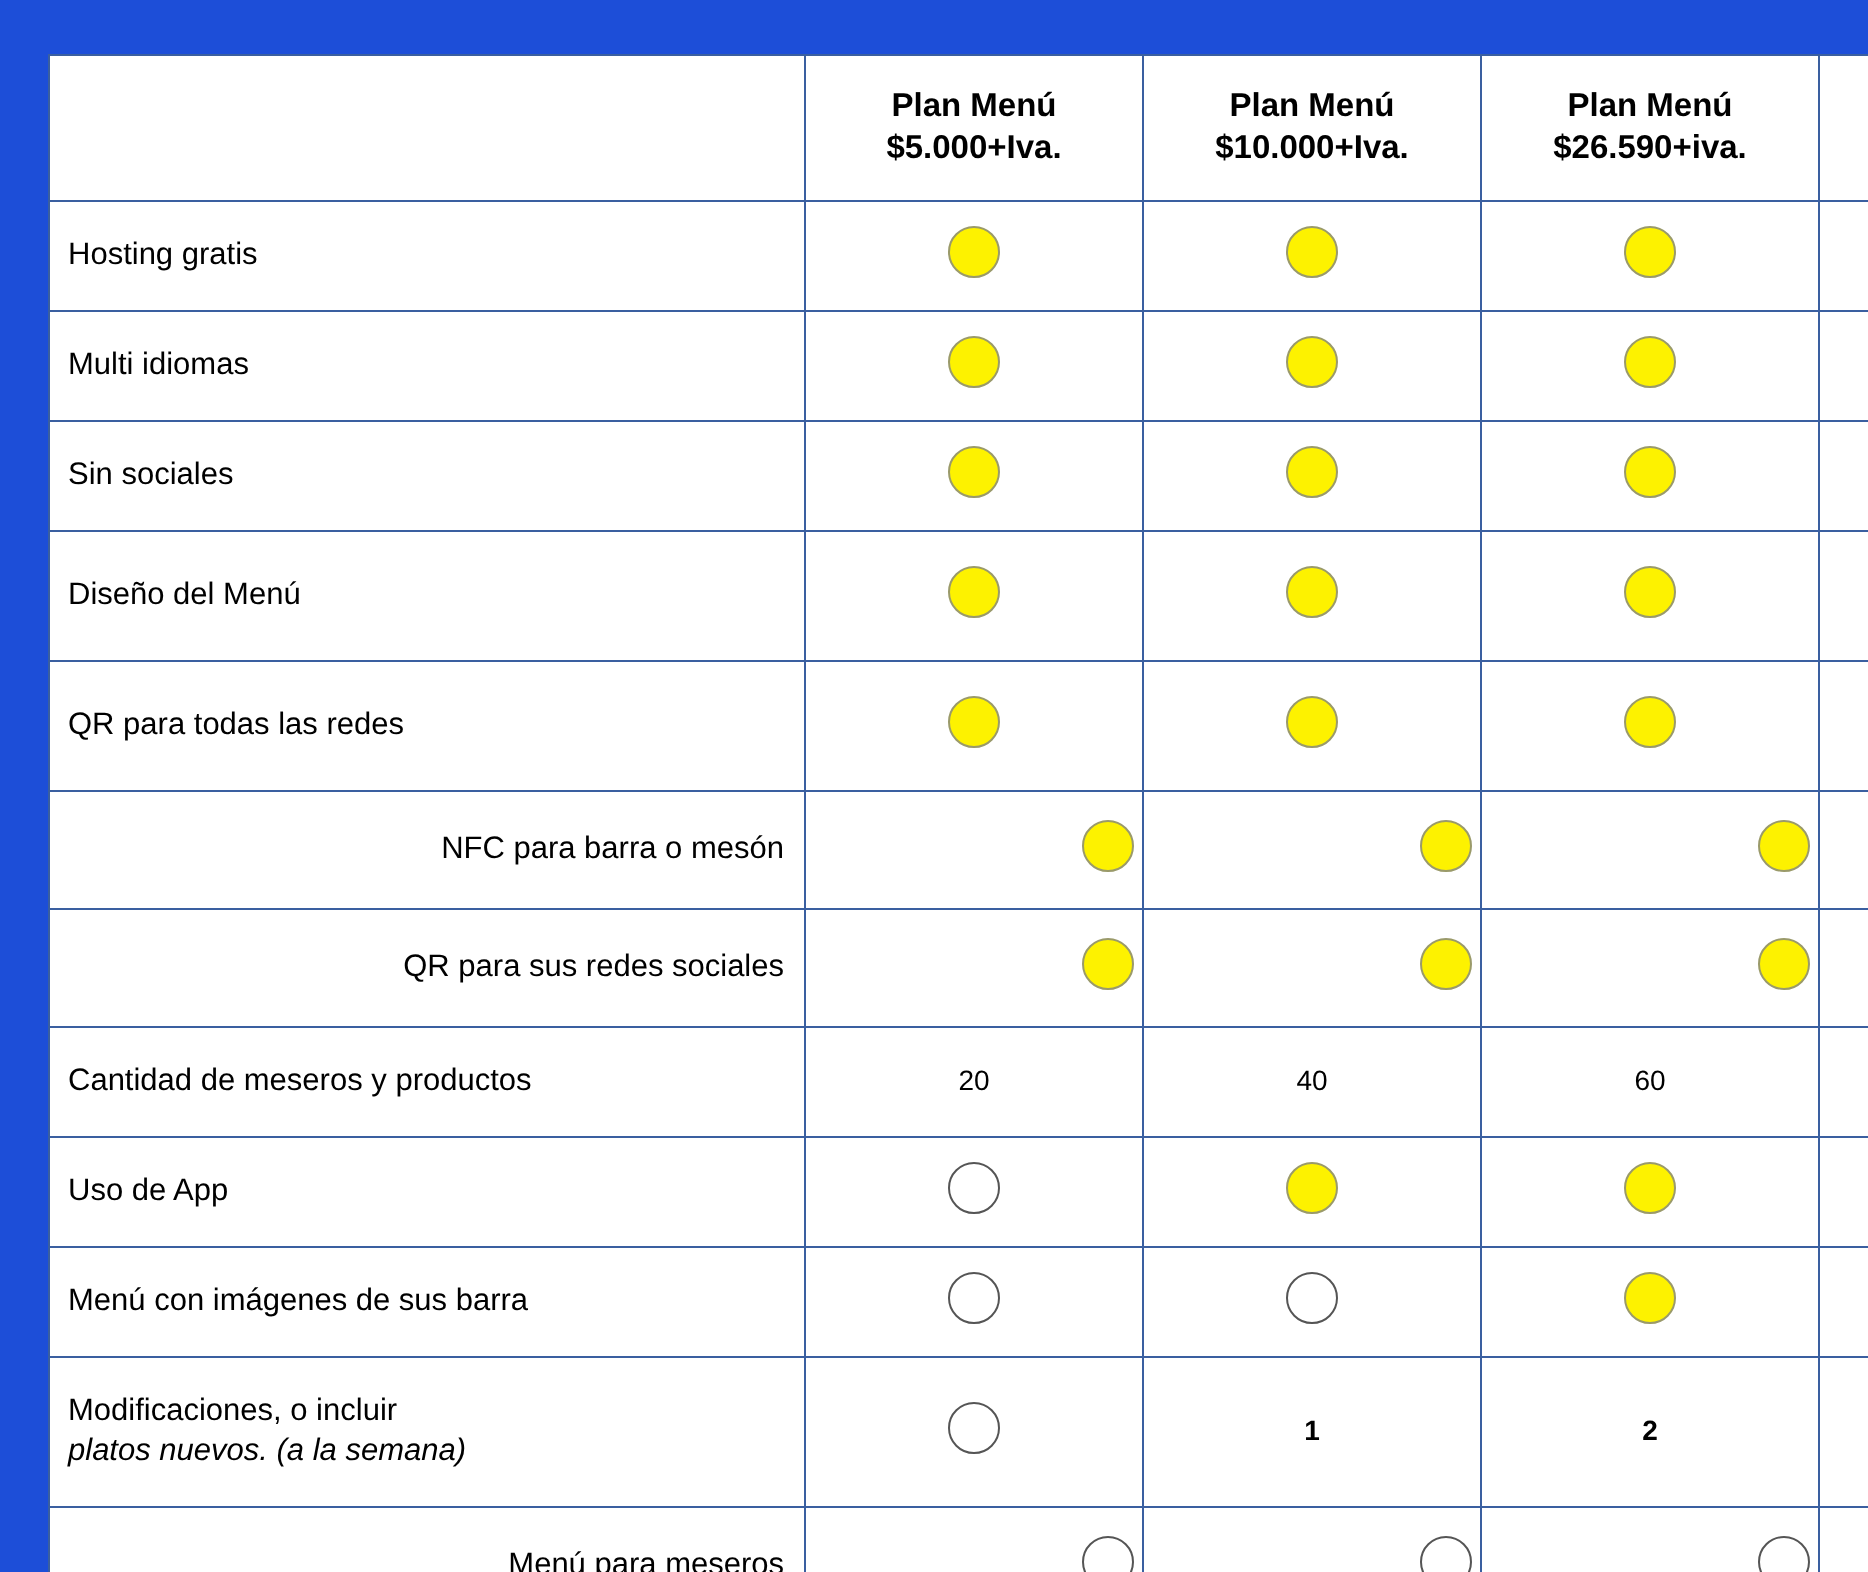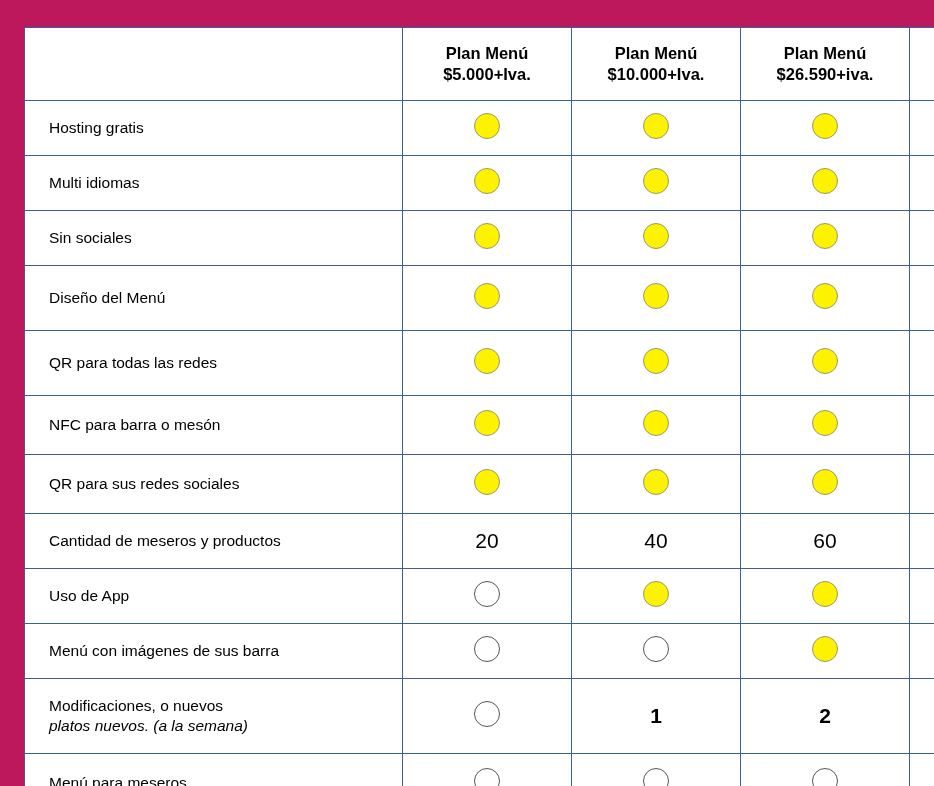--- a/index.html
+++ b/index.html
@@ -12,21 +12,21 @@
     background: #f5e9bd;
     font-family: "Liberation Sans", sans-serif;
     overflow: hidden;
   }
   .page {
     position: relative;
     width: 934px;
     height: 786px;
     box-sizing: border-box;
     padding: 27px 24px 24px 24px;
-    background: #be185d;
+    background: #1d4ed8;
   }
   table.compare {
     width: 886px;
     border-collapse: collapse;
     background: #ffffff;
     table-layout: fixed;
   }
   table.compare th,
   table.compare td {
     border: 1px solid #3a5fa0;
@@ -47,21 +47,21 @@
   }
   thead th.feature-head {
     border-right: 1px solid #3a5fa0;
   }
   .plan-name { display: block; white-space: nowrap; }
   .plan-price { display: block; white-space: nowrap; }
 
   td.feature {
     font-size: 15.5px;
     color: #000;
-    padding: 6px 10px 6px 24px;
+    padding: 6px 10px 6px 9px;
     line-height: 1.3;
     text-align: left;
   }
   td.feature .l2 { display: block; font-style: italic; }
   td.cell {
     text-align: center;
     padding: 4px;
   }
   .dot {
     display: inline-block;
@@ -72,27 +72,27 @@
   }
   .dot.yes {
     background: #fdf200;
     border: 1px solid #9a9a6a;
   }
   .dot.no {
     background: #ffffff;
     border: 1px solid #555555;
   }
   .valtext {
-    font-size: 21px;
+    font-size: 14px;
     color: #000;
   }
   .valtext.bold { font-weight: bold; }
 
   tr.r-tall td { height: 52px; }
-  tr.r-norm td { height: 46px; }
+  tr.r-norm td { height: 46px; text-align: right; }
   tr.r-short td { height: 42px; }
   tr.r-xtall td { height: 62px; }
 </style>
 </head>
 <body>
 
 <div class="page">
   <table class="compare">
     <colgroup>
       <col class="feature-col">
@@ -187,21 +187,21 @@
           <td class="cell"></td>
         </tr>
         <tr class="r-short">
           <td class="feature"><span>Menú con imágenes de sus barra</span></td>
           <td class="cell"><span class="dot no"></span></td>
           <td class="cell"><span class="dot no"></span></td>
           <td class="cell"><span class="dot yes"></span></td>
           <td class="cell"></td>
         </tr>
         <tr class="r-xtall">
-          <td class="feature"><span>Modificaciones, o nuevos</span><span class="l2">platos nuevos. (a la semana)</span></td>
+          <td class="feature"><span>Modificaciones, o incluir</span><span class="l2">platos nuevos. (a la semana)</span></td>
           <td class="cell"><span class="dot no"></span></td>
           <td class="cell"><span class="valtext bold">1</span></td>
           <td class="cell"><span class="valtext bold">2</span></td>
           <td class="cell"></td>
         </tr>
         <tr class="r-norm">
           <td class="feature"><span>Menú para meseros</span></td>
           <td class="cell"><span class="dot no"></span></td>
           <td class="cell"><span class="dot no"></span></td>
           <td class="cell"><span class="dot no"></span></td>

